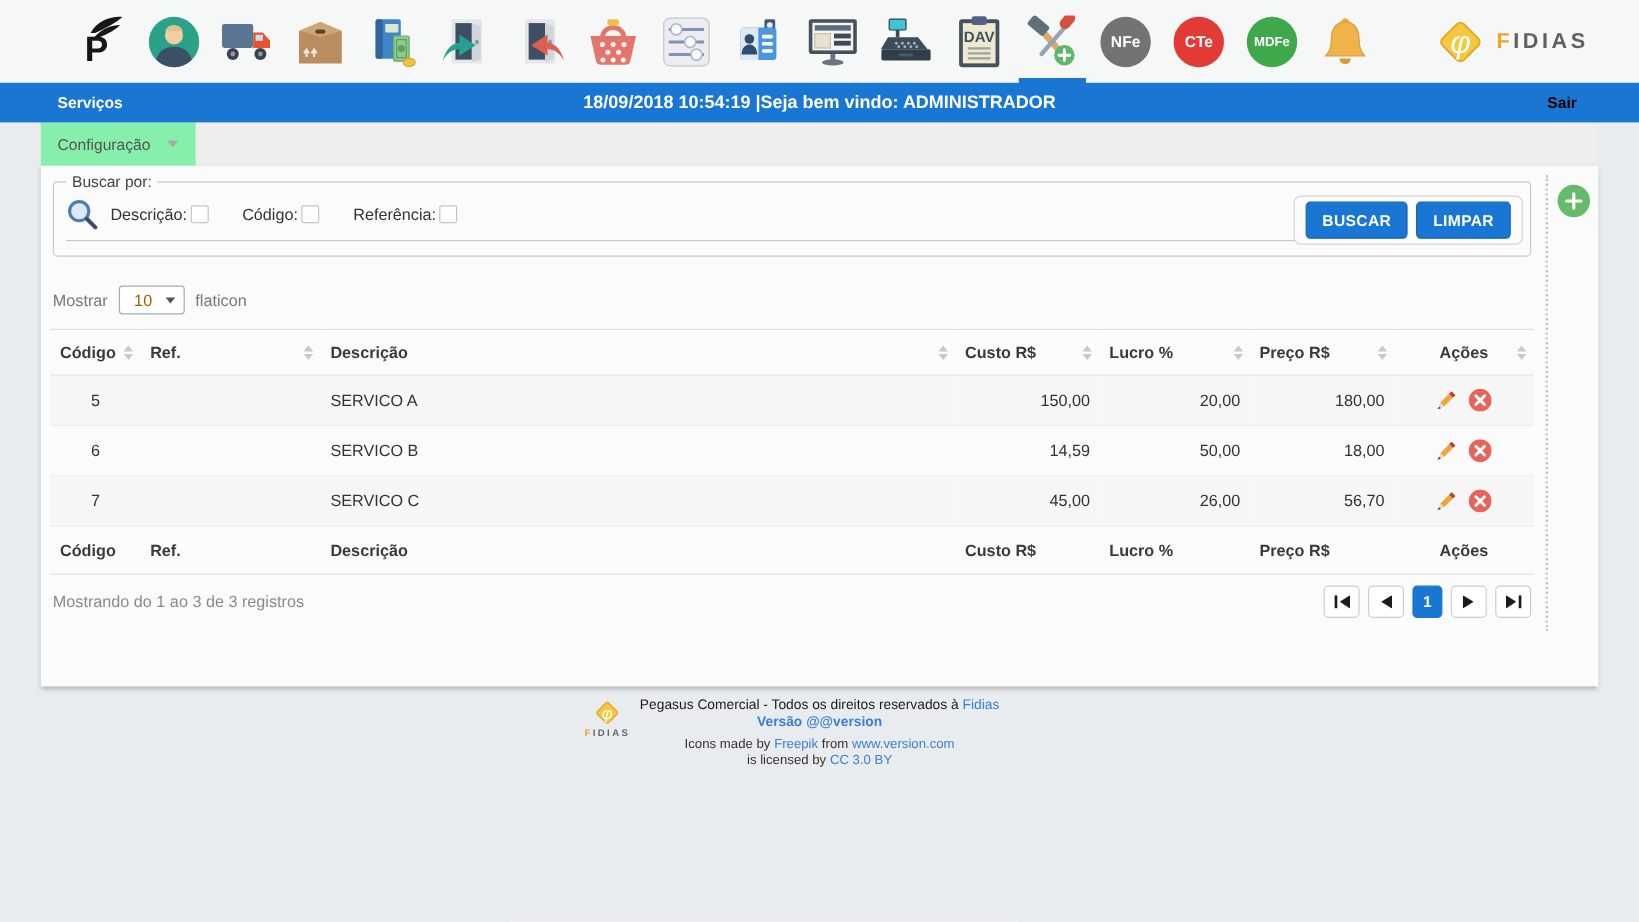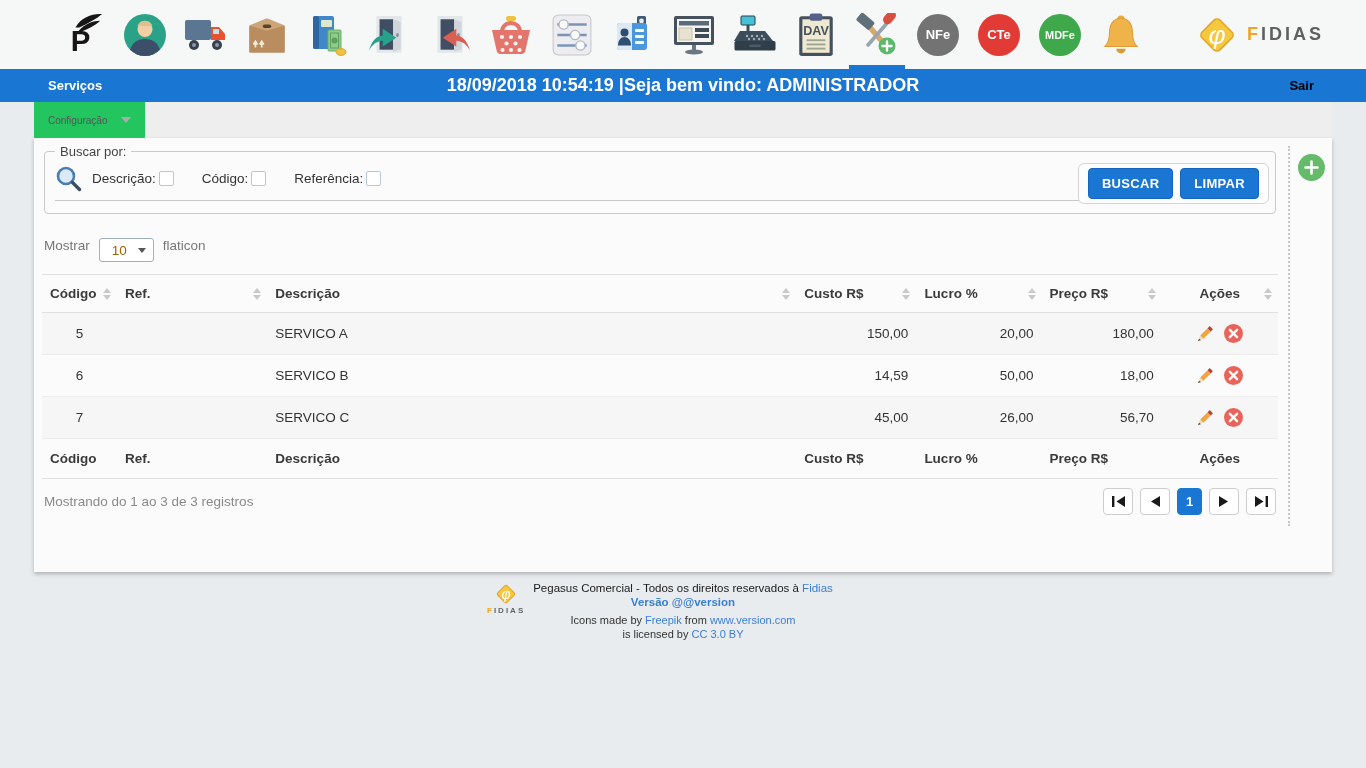--- a/index.html
+++ b/index.html
@@ -20,47 +20,47 @@
   .fiscal.nfe{background:#737373}
   .fiscal.cte{background:#e23a34}
   .fiscal.mdfe{background:#3ea84b;font-size:11px}
   .brand{margin-left:auto;margin-right:42px;display:flex;align-items:center;gap:9px}
   .brand-text{display:inline-block;font-size:18px;font-weight:bold;color:#606060;letter-spacing:3px}
   .brand-text::first-letter{color:#f0a32a}
 
   
   .topbar{height:33px;background:#1976d2;color:#fff;display:flex;align-items:center;position:relative;font-weight:bold}
   .topbar .module{margin-left:48px;font-size:13px}
-  .topbar .status{position:absolute;left:50%;transform:translateX(-50%);font-size:18px}
+  .topbar .status{position:absolute;left:50%;transform:translateX(-50%);font-size:15px}
   .topbar .logout{margin-left:auto;margin-right:46px;font-size:13px;color:#000000;text-decoration:none;cursor:pointer;background:none;border:none;font-weight:bold}
 
   
   .tabstrip{margin-left:34px;width:1298px;height:36px;background:#eeeeee;display:flex}
-  .tab{height:36px;background:#22c55e;display:flex;align-items:center;padding:0 14px;font-size:10px;color:#555;gap:14px;cursor:pointer;border:none}
+  .tab{height:36px;background:#86efac;display:flex;align-items:center;padding:0 14px;font-size:13px;color:#555;gap:14px;cursor:pointer;border:none}
   .caret{width:0;height:0;border-left:5px solid transparent;border-right:5px solid transparent;border-top:6px solid #ababab}
 
   
   .card{margin-left:34px;width:1298px;height:434px;background:#fbfbfc;display:flex;box-shadow:0 2px 4px rgba(0,0,0,.25)}
   .card-main{flex:1;padding:6px 10px 0 8px}
   .card-rail{width:44px;border-left:2px dotted #c6c6c6;margin:8px 0 46px 0;display:flex;justify-content:center;align-items:flex-start;padding-top:8px}
   .add-btn{width:27px;height:27px;border-radius:50%;background:#66bb6a;border:none;cursor:pointer;display:flex;align-items:center;justify-content:center;padding:0}
 
   
   fieldset.search{border:1px solid #c9c9c9;border-radius:4px;margin:0 2px;padding:2px 10px 20px 10px;position:relative}
   fieldset.search legend{font-size:13px;color:#444;padding:0 5px;margin-left:0}
   .search-row{display:flex;align-items:center;height:30px;margin-top:2px}
   .search-row .mag{margin-right:10px;display:flex}
   .field{display:flex;align-items:center;gap:3px;font-size:13.5px;color:#333;margin-right:28px}
   .cb{appearance:none;-webkit-appearance:none;width:15px;height:15px;border:1px solid #b9c7d8;border-radius:2px;background:#fff;margin:0;cursor:pointer}
   .underline-input{position:absolute;left:10px;right:180px;bottom:12px;border:none;border-bottom:1px solid #c9c9c9;background:transparent;height:16px;outline:none;font-size:13px}
   .btn-box{position:absolute;right:6px;top:4px;bottom:9px;border:1px solid #d5d5d5;border-radius:6px;background:#fdfdfd;display:flex;align-items:center;gap:7px;padding:0 9px}
   .btn{background:#1976d2;color:#fff;font-weight:bold;font-size:13px;border:1px solid #1565c0;border-radius:4px;padding:7px 13px;cursor:pointer;letter-spacing:.3px}
 
   
-  .mostrar-row{display:flex;gap:9px;margin:24px 0 12px 2px;color:#777;font-size:13.5px}
+  .mostrar-row{display:flex;align-items:center;gap:9px;margin:24px 0 12px 2px;color:#777;font-size:13.5px}
   .select{min-width:55px;height:24px;border:1px solid #9fb0c0;border-radius:3px;background:#fff;display:flex;align-items:center;justify-content:space-between;padding:0 7px 0 12px;color:#a16207;cursor:pointer;gap:8px}
   .select .caret{border-top-color:#555;border-left-width:4px;border-right-width:4px;border-top-width:5px}
 
   
   table.grid{width:100%;border-collapse:collapse;font-size:13.5px;color:#333;table-layout:fixed}
   .grid thead th{border-top:1px solid #e0e0e0;border-bottom:1px solid #e0e0e0;font-weight:bold;text-align:left;padding:11px 8px;position:relative;cursor:pointer;font-size:13.5px;color:#3a3a3a}
   .grid thead th.ta-c{text-align:center}
   .grid tbody td{padding:11px 8px;border-bottom:1px solid #ededed;overflow:hidden;white-space:nowrap}
   .grid tbody tr:nth-child(odd){background:#f6f6f7}
   .grid tfoot th{border-top:1px solid #e0e0e0;border-bottom:1px solid #e0e0e0;font-weight:bold;text-align:left;padding:12px 8px;font-size:13.5px;color:#3a3a3a}

